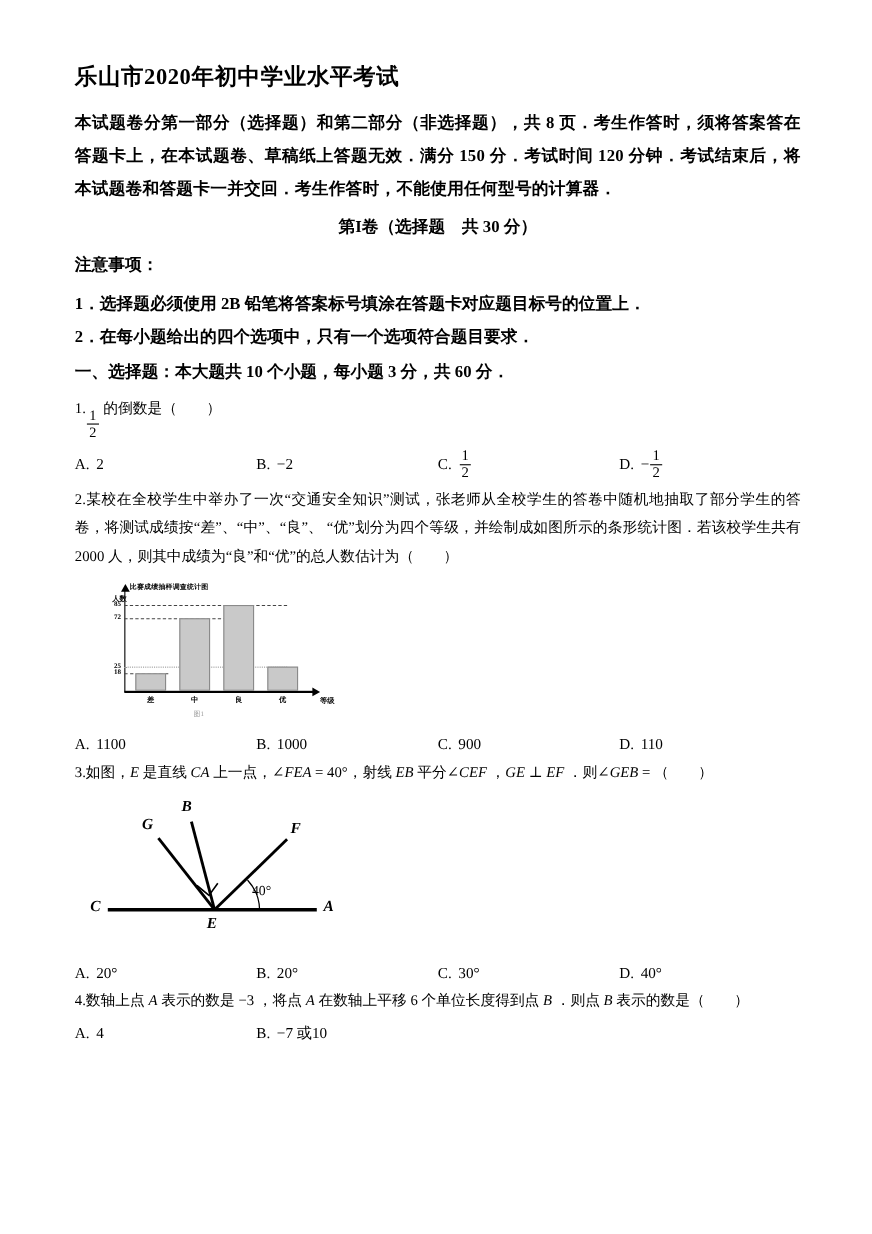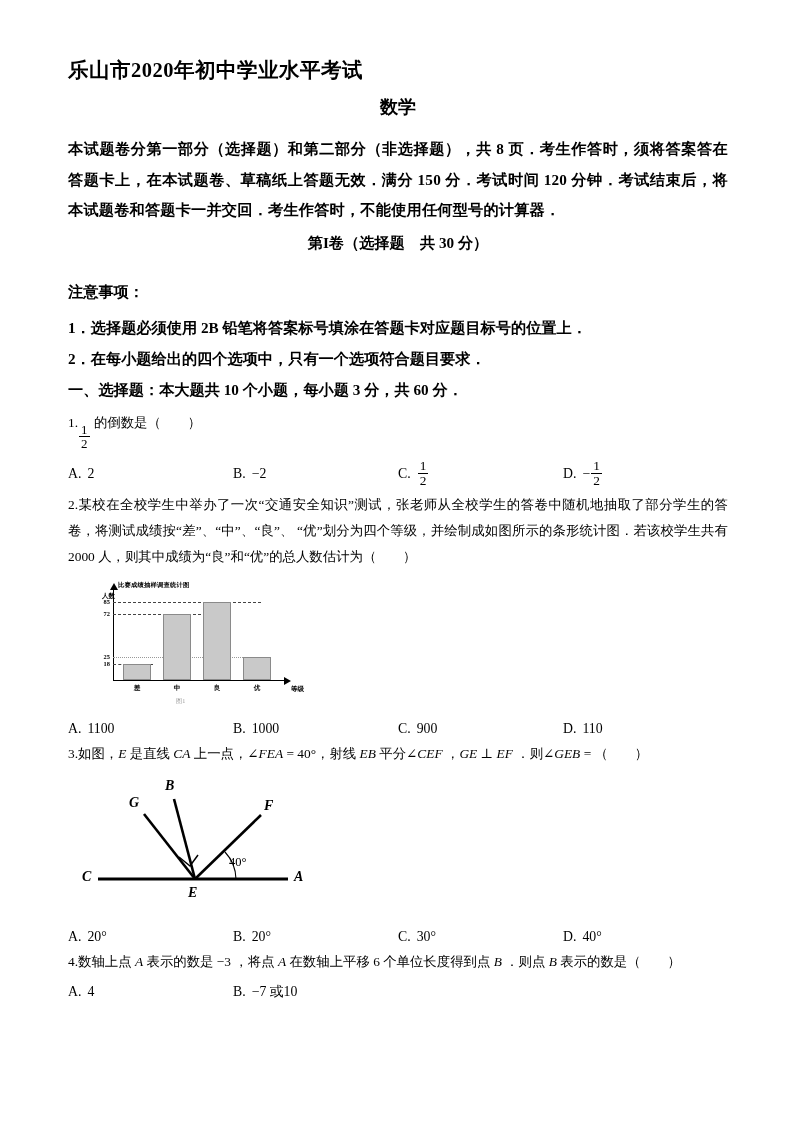--- a/index.html
+++ b/index.html
@@ -50,21 +50,21 @@
     font-weight: bold;
     line-height: 2.0;
     text-align: justify;
     margin: 0 0 8px 0;
     letter-spacing: 0.2px;
   }
   .section-head {
     text-align: center;
     font-size: 15.2px;
     font-weight: bold;
-    margin: 6px 0 24px 0;
+    margin: 6px 0 10px 0;
   }
   .notice-title {
     font-size: 15.2px;
     font-weight: bold;
     margin: 0 0 6px 0;
     line-height: 1.9;
   }
   .notice-item {
     font-size: 15.2px;
     font-weight: bold;
@@ -267,21 +267,20 @@
     font-family: "Liberation Serif", serif;
   }
 </style>
 </head>
 <body>
 
 <div class="page">
   <div class="content">
 
     <div class="doc-title">乐山市2020年初中学业水平考试</div>
-    <div class="doc-subtitle">数学</div>
 
     <div class="intro">本试题卷分第一部分（选择题）和第二部分（非选择题），共 8 页．考生作答时，须将答案答在答题卡上，在本试题卷、草稿纸上答题无效．满分 150 分．考试时间 120 分钟．考试结束后，将本试题卷和答题卡一并交回．考生作答时，不能使用任何型号的计算器．</div>
 
     <div class="section-head">第I卷（选择题　共 30 分）</div>
 
     <div class="notice-title">注意事项：</div>
     <div class="notice-item">1．选择题必须使用 2B 铅笔将答案标号填涂在答题卡对应题目标号的位置上．</div>
     <div class="notice-item">2．在每小题给出的四个选项中，只有一个选项符合题目要求．</div>
 
     <div class="part-head">一、选择题：本大题共 10 个小题，每小题 3 分，共 60 分．</div>

